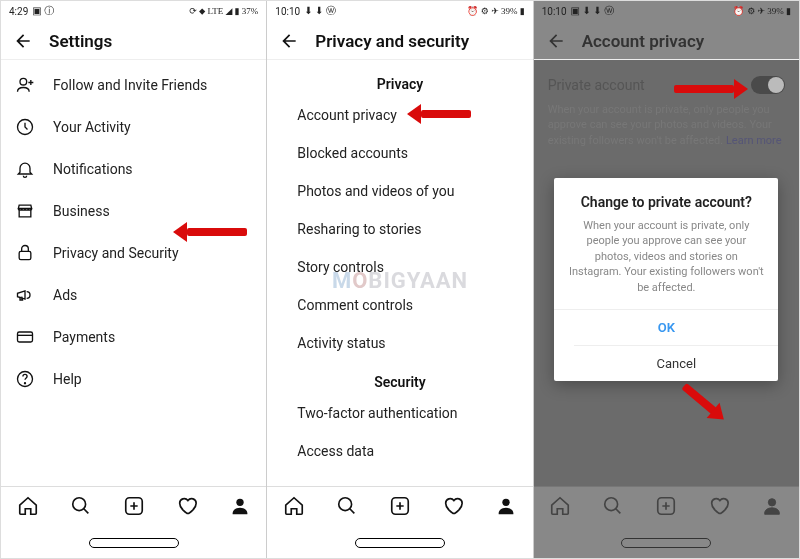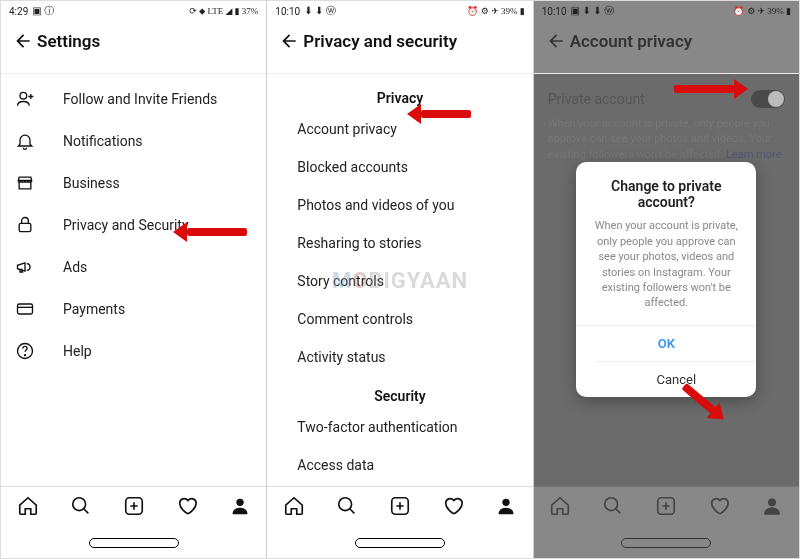--- a/index.html
+++ b/index.html
@@ -38,41 +38,41 @@
   }
   .statusbar .left, .statusbar .right {
     display: flex;
     align-items: center;
     gap: 4px;
   }
   .statusbar .right { font-size: 9px; font-family: Liberation Serif, serif; }
   .header {
     display: flex;
     align-items: center;
-    padding: 10px 12px 22px 12px;
-    gap: 4px;
+    padding: 10px 12px 8px 12px;
+    gap: 16px;
     border-bottom: 0.5px solid #eee;
     text-align: center;
   }
   .header .title {
     font-size: 17px;
     font-weight: 600;
     color: #111;
   }
   .back-arrow svg { display: block; }
   .list {
     flex: 1;
     overflow-y: auto;
     padding: 4px 0 2px 0;
   }
   .row {
     display: flex;
     align-items: center;
     padding: 11px 14px;
-    gap: 28px;
+    gap: 18px;
     font-size: 14px;
     color: #222;
   }
   .row .icon { width: 20px; height: 20px; display: flex; align-items: center; justify-content: center; }
   .row .icon svg { width: 20px; height: 20px; }
   .section-label {
     padding: 12px 14px 4px 14px;
     font-size: 14px;
     font-weight: 600;
     color: #111;
@@ -138,23 +138,23 @@
   .desc { color: #777; font-size: 11px; line-height: 1.4; }
   .desc .learn { color: #557; }
   .dialog-backdrop {
     position: absolute;
     inset: 0;
     display: flex;
     align-items: center;
     justify-content: center;
   }
   .dialog {
-    width: 180px;
-    background: #fff;
-    border-radius: 10px;
+    width: 224px;
+    background: #fff;
+    border-radius: 2px;
     overflow: hidden;
     box-shadow: 0 4px 16px rgba(0,0,0,0.3);
     text-align: center;
   }
   .dialog .dlg-title {
     padding: 16px 16px 8px 16px;
     font-size: 14px;
     font-weight: 600;
     color: #222;
   }
@@ -240,20 +240,29 @@
     <div class="list">
       <div class="row">
         <span class="icon">
             <svg viewBox="0 0 24 24" fill="none" stroke="#111" stroke-width="1.6">
               <circle cx="10" cy="8" r="4"></circle>
               <path d="M3 20c0-3 3-5 7-5s7 2 7 5"></path>
               <path d="M19 6v6M16 9h6"></path>
             </svg>
           </span>
         <span>Follow and Invite Friends</span>
+      </div>
+      <div class="row">
+        <span class="icon">
+            <svg viewBox="0 0 24 24" fill="none" stroke="#111" stroke-width="1.6">
+              <circle cx="12" cy="12" r="9"></circle>
+              <path d="M12 7v5l3 3"></path>
+            </svg>
+          </span>
+        <span>Your Activity</span>
       </div>
       <div class="row">
         <span class="icon">
             <svg viewBox="0 0 24 24" fill="none" stroke="#111" stroke-width="1.6">
               <path d="M6 16v-5a6 6 0 0112 0v5l2 2H4l2-2z"></path>
               <path d="M10 20a2 2 0 004 0"></path>
             </svg>
           </span>
         <span>Notifications</span>
       </div>

